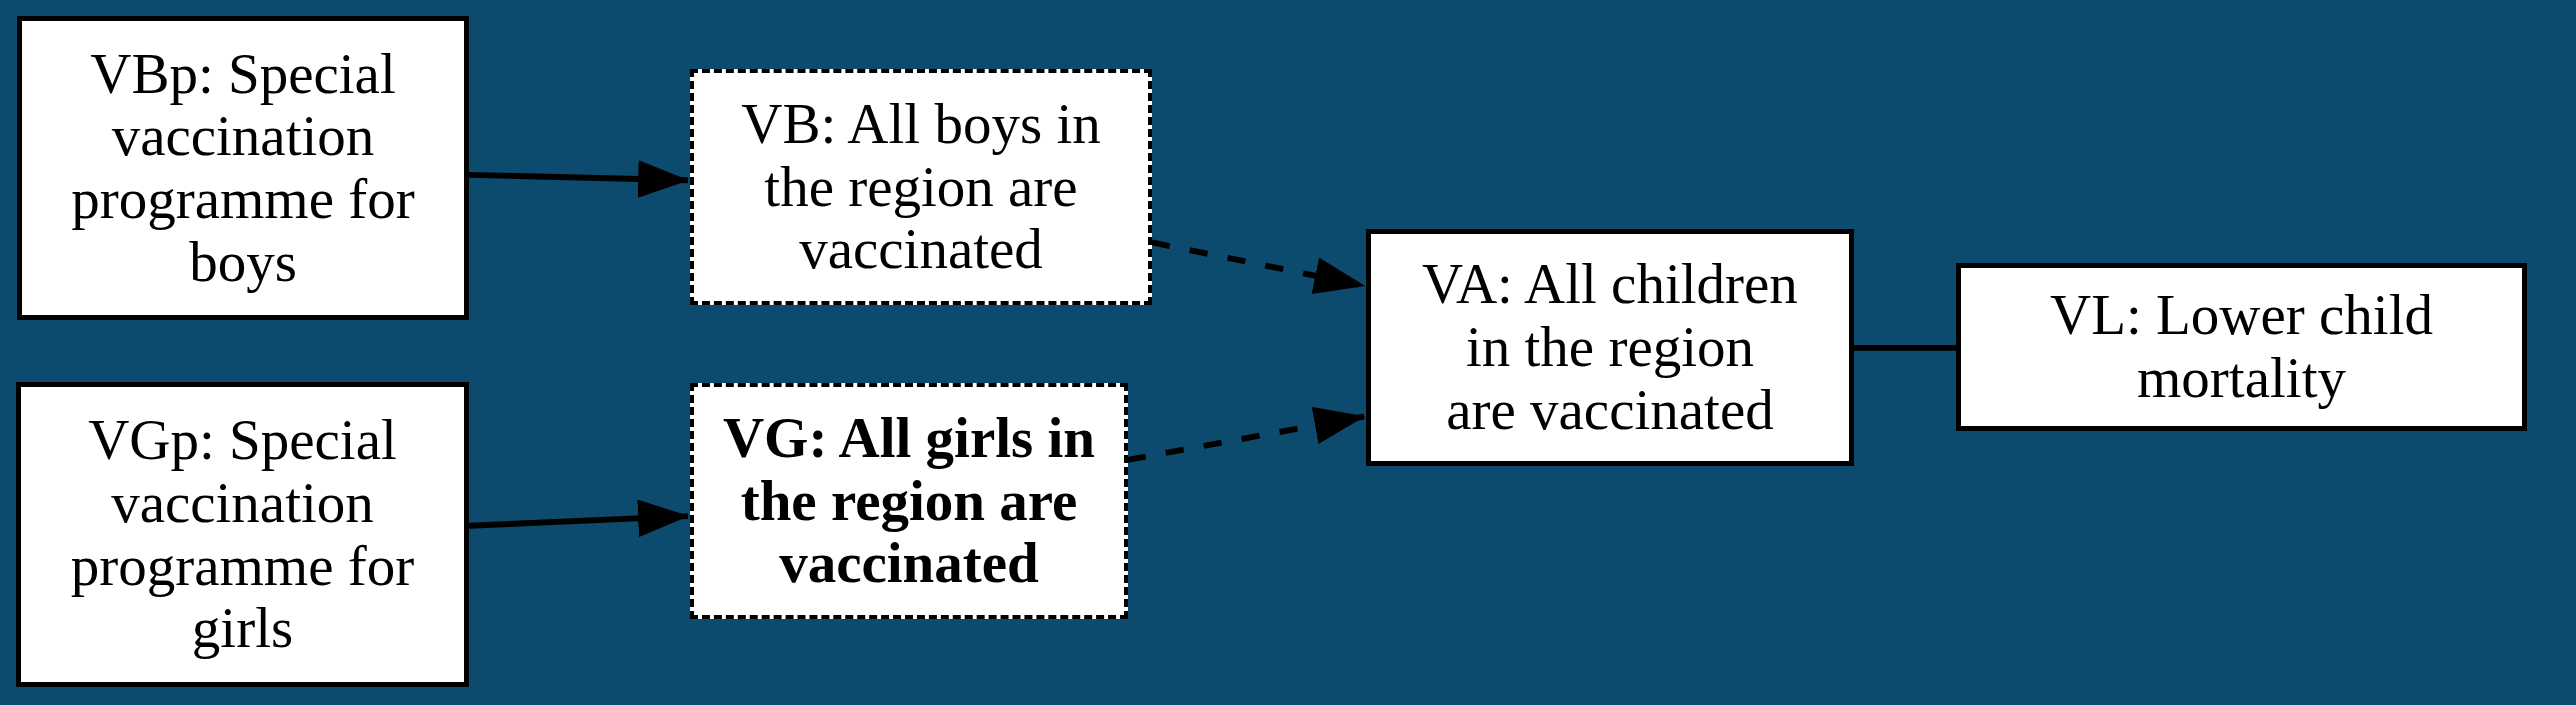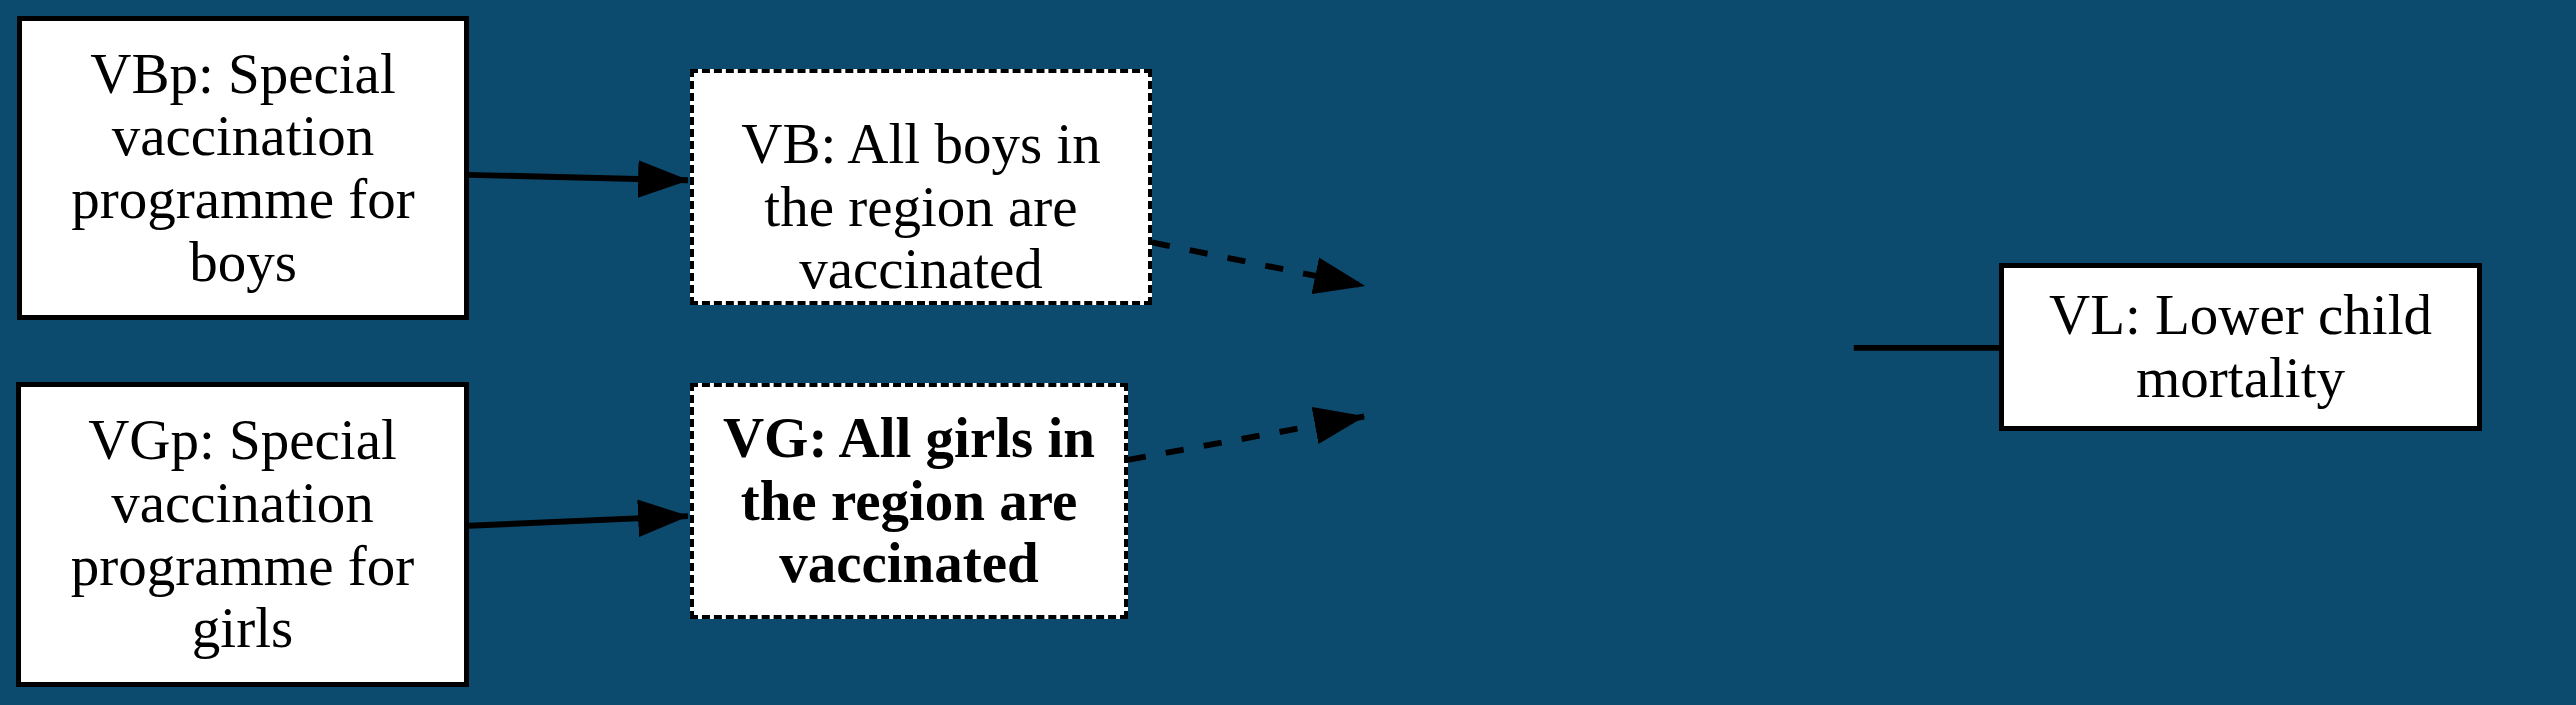--- a/index.html
+++ b/index.html
@@ -39,24 +39,24 @@
   }
   .node .lbl {
     white-space: pre-line;
     padding: 0 5.4px;
   }
   .node.solid  { border: 5.4px solid #000000; }
   .node.dashed { border: 4.8px dashed #000000; }
 
   #n-vbp { left: 17px;   top: 16px;  width: 452px; height: 304px; }
   #n-vgp { left: 16px;   top: 382px; width: 453px; height: 305px; text-align: center; }
-  #n-vb  { left: 690px; top: 69px; width: 462px; height: 236px; align-items: flex-end; }
+  #n-vb  { left: 690px; top: 69px; width: 462px; height: 236px; }
   #n-vg  { left: 690px; top: 383px; width: 438px; height: 236px; font-weight: bold; }
   #n-va  { left: 1366px; top: 229px; width: 488px; height: 237px; }
-  #n-vl  { left: 1999px; top: 263px; width: 483px; height: 168px; }
+  #n-vl  { left: 1956px; top: 263px; width: 571px; height: 168px; }
 
   .edge-line {
     stroke: #000000;
     stroke-width: 11;
     fill: none;
   }
   .edge-line.dashed {
     stroke-dasharray: 34 38;
   }
 </style>
@@ -102,20 +102,25 @@
 the region are
 vaccinated</div>
   </div>
 
   <div class="node dashed" id="n-vg">
     <div class="lbl">VG: All girls in
 the region are
 vaccinated</div>
   </div>
 
+  <div class="node solid" id="n-va">
+    <div class="lbl">VA: All children
+in the region
+are vaccinated</div>
+  </div>
 
   <div class="node solid" id="n-vl">
     <div class="lbl">VL: Lower child
 mortality</div>
   </div>
 
 </div>
 
 
 </body></html>

